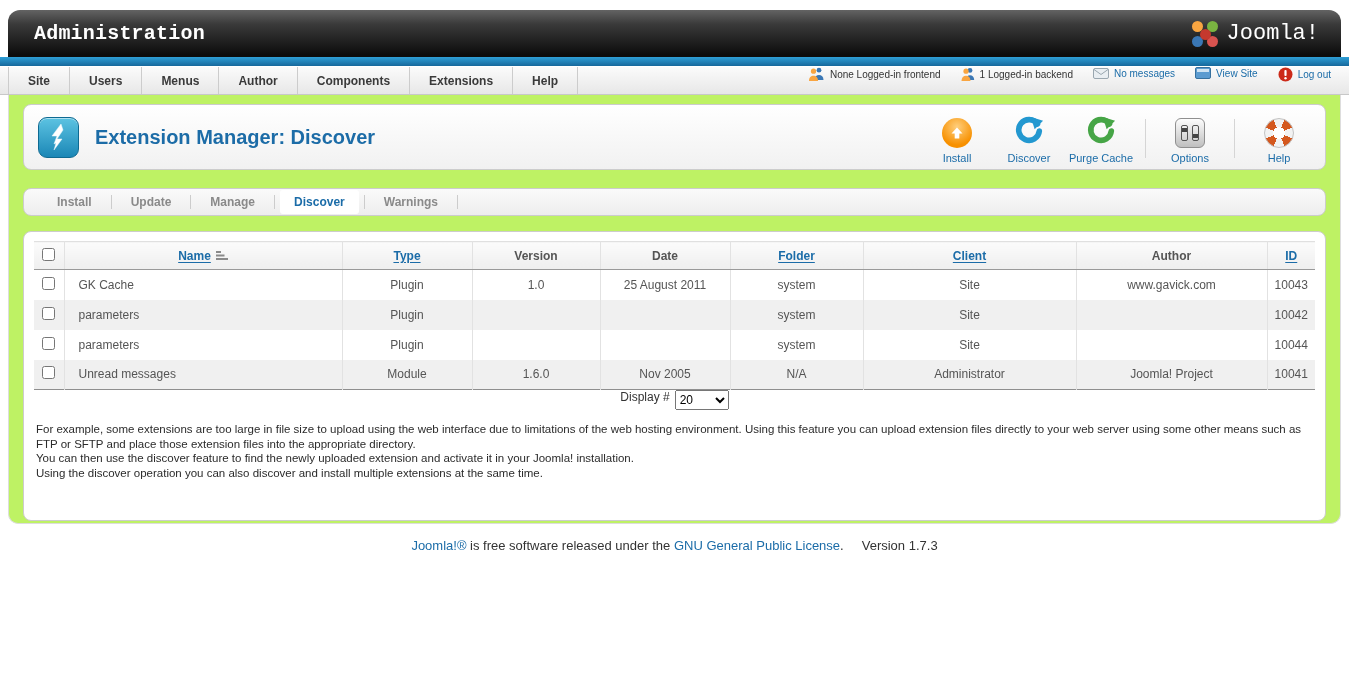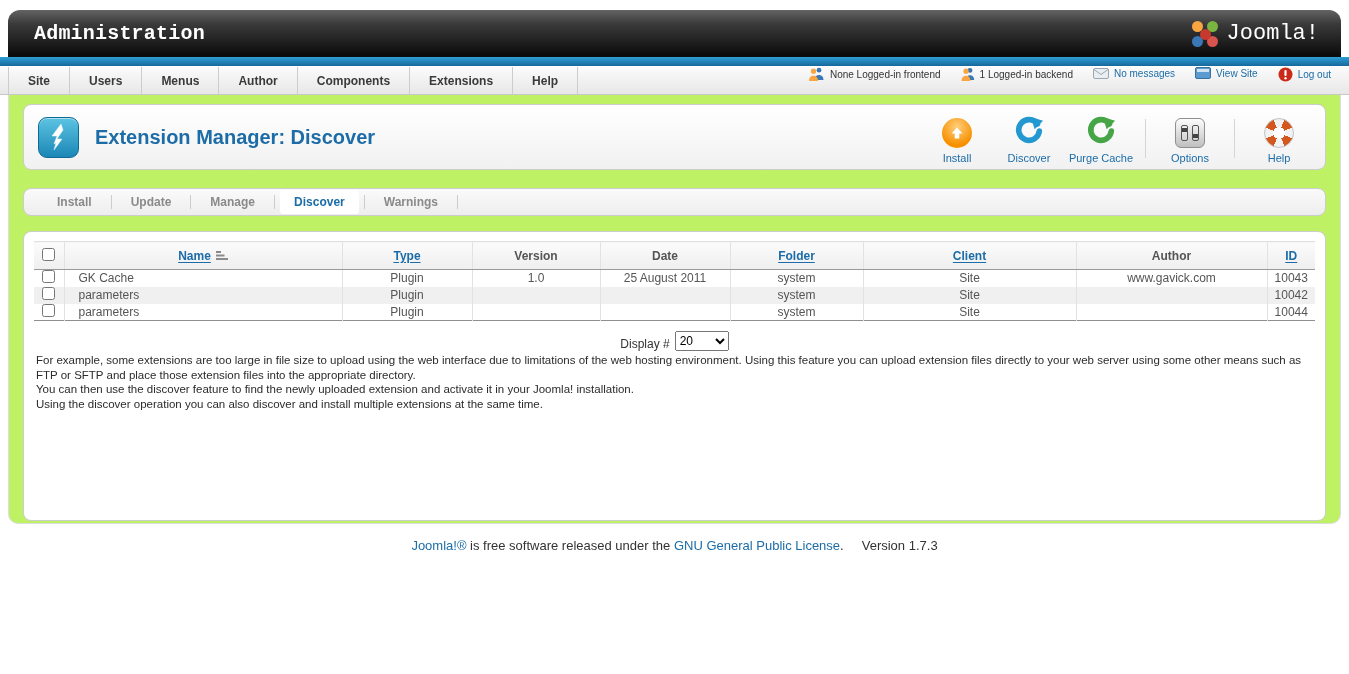--- a/index.html
+++ b/index.html
@@ -75,27 +75,27 @@
 
   
   .content-box { margin-top:15px; background:#fff; height:290px; padding:9px 10px 10px; border-radius:8px; }
   table { width:100%; border-collapse:collapse; table-layout:fixed; border-top:1px solid #e0e0e0;
     border-bottom:1px solid #8f8f8f; }
   th, td { border-left:1px solid #e2e2e2; font-size:12px; overflow:hidden; white-space:nowrap; }
   th:first-child, td:first-child { border-left:none; }
   thead th { height:28px; background:linear-gradient(#fbfbfb,#efefef); border-bottom:1px solid #9a9a9a;
     font-weight:bold; color:#555; text-align:center; }
   thead th .th-link { color:#1b6ca8; text-decoration:underline; text-underline-offset:2px; cursor:pointer; }
-  tbody td { height:17px; color:#555; text-align:center; }
+  tbody td { height:30px; color:#555; text-align:center; }
   tbody tr:nth-child(even) { background:#f0f0f0; }
   td.cell-name { text-align:left; padding-left:14px; }
   .sort-ic { display:inline-block; vertical-align:-1px; margin-left:4px; }
 
   
-  .display-row { display:flex; align-items:flex-end; justify-content:center; gap:5px; height:30px; font-size:12px; color:#333; }
+  .display-row { display:flex; align-items:flex-start; justify-content:center; gap:5px; height:30px; font-size:12px; color:#333; }
   .display-row select { font-size:12px; height:20px; width:54px; }
   .desc { font-size:11.5px; color:#2b2b2b; line-height:14.6px; padding:2px 2px 0; }
 
   
   .footer { margin-top:14px; text-align:center; font-size:13px; color:#333; }
   .footer a { color:#1b6ca8; text-decoration:none; cursor:pointer; }
   .footer .version { margin-left:18px; }
 </style>
 </head>
 <body>
@@ -310,20 +310,31 @@
           <td><input type="checkbox" style=""></td>
           <td class="cell-name">parameters</td>
           <td>Plugin</td>
           <td></td>
           <td></td>
           <td>system</td>
           <td>Site</td>
           <td></td>
           <td>10044</td>
         </tr>
+        <tr>
+          <td><input type="checkbox" style=""></td>
+          <td class="cell-name">Unread messages</td>
+          <td>Module</td>
+          <td>1.6.0</td>
+          <td>Nov 2005</td>
+          <td>N/A</td>
+          <td>Administrator</td>
+          <td>Joomla! Project</td>
+          <td>10041</td>
+        </tr>
       </tbody>
     </table>
 
     <div class="display-row">
       <span>Display #</span>
       <select>
         <option>20</option>
       </select>
     </div>
 

